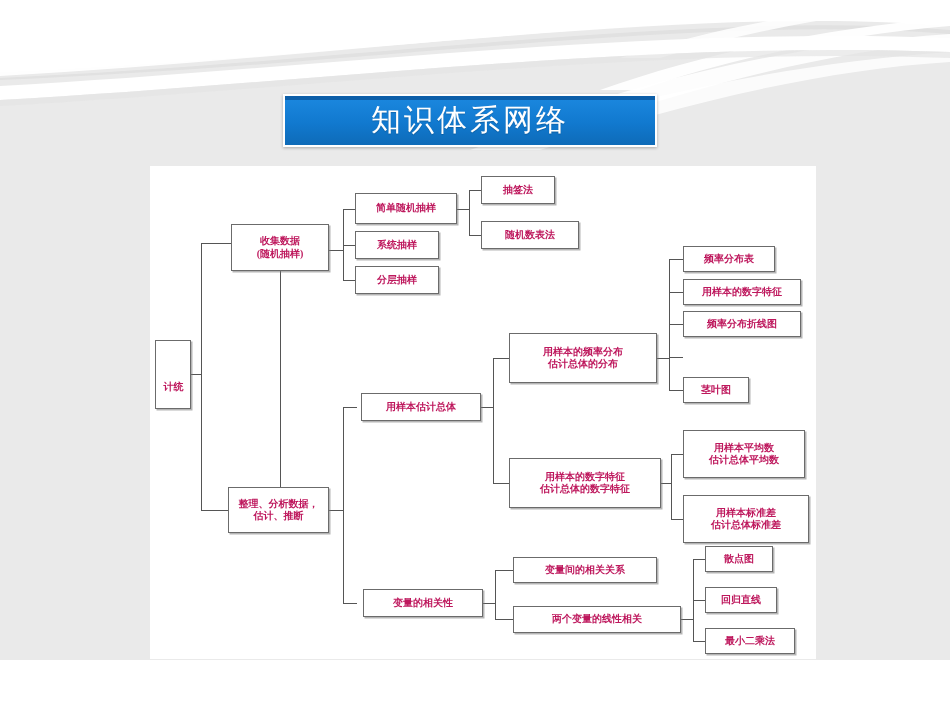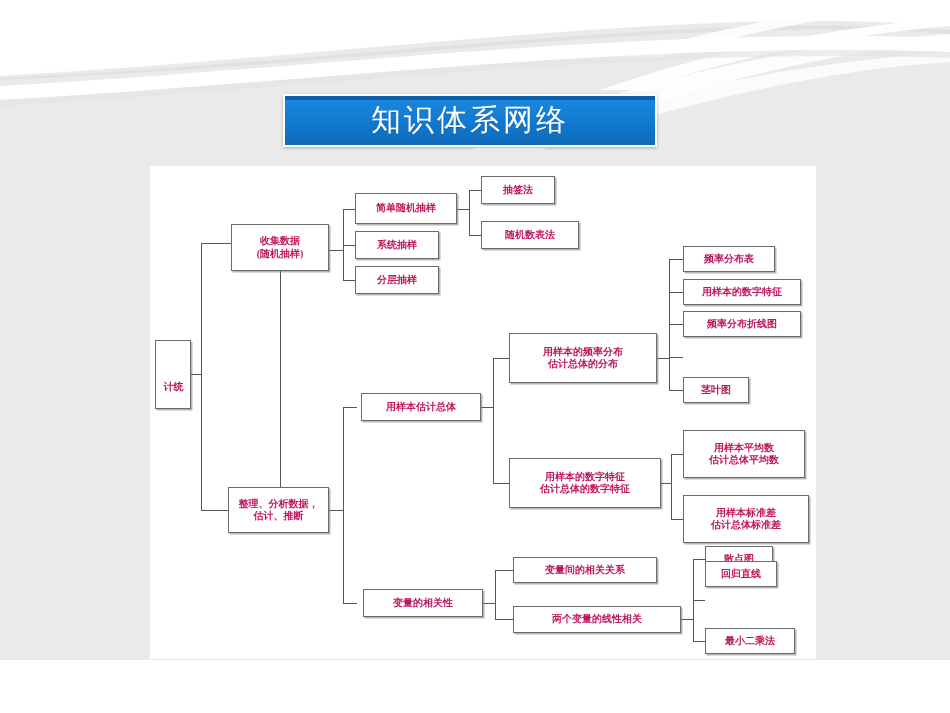--- a/index.html
+++ b/index.html
@@ -231,16 +231,16 @@
 估计总体平均数</div>
   <div class="node" style="left:683px; top:495px; width:126px; height:48px;">用样本标准差
 估计总体标准差</div>
 
   <div class="node" style="left:363px; top:589px; width:120px; height:28px;">变量的相关性</div>
 
   <div class="node" style="left:513px; top:557px; width:144px; height:26px;">变量间的相关关系</div>
   <div class="node" style="left:513px; top:606px; width:168px; height:27px;">两个变量的线性相关</div>
 
   <div class="node" style="left:705px; top:546px; width:68px; height:26px;">散点图</div>
-  <div class="node" style="left:705px; top:561px; width:72px; height:26px;">回归直线</div>
+  <div class="node" style="left:705px; top:587px; width:72px; height:26px;">回归直线</div>
   <div class="node" style="left:705px; top:628px; width:90px; height:26px;">最小二乘法</div>
 
 </div>
 
 </body></html>

